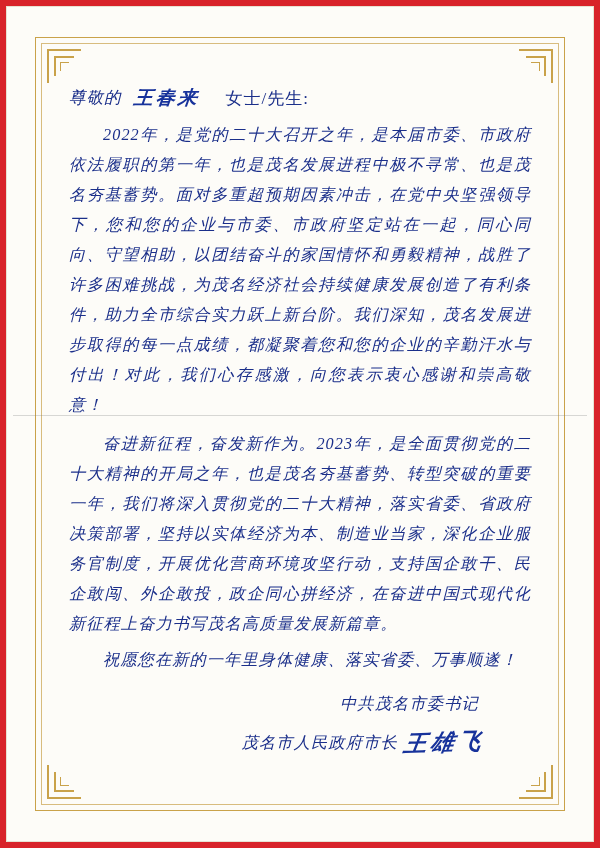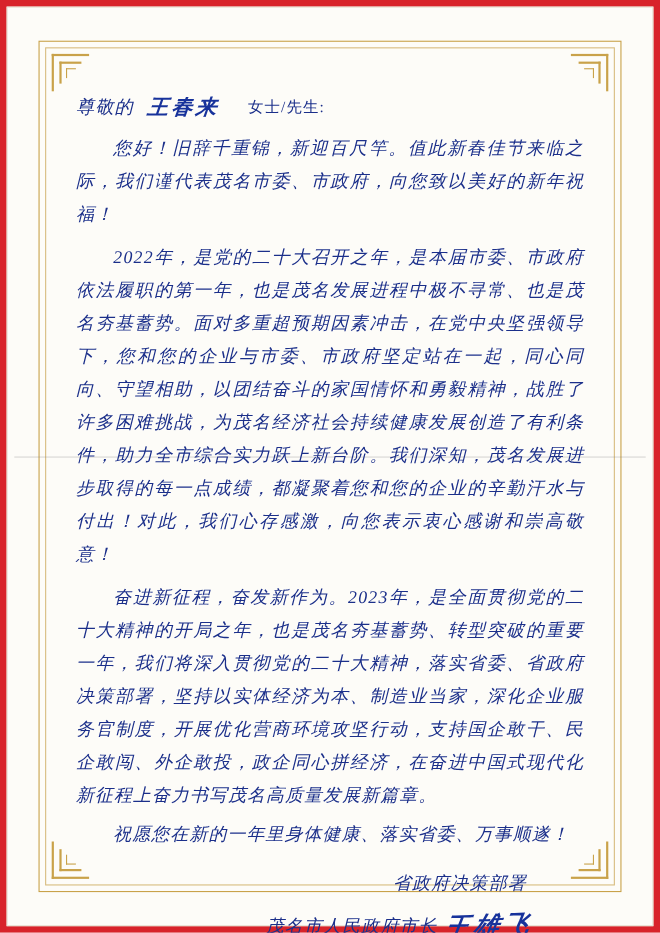--- a/index.html
+++ b/index.html
@@ -109,21 +109,21 @@
     color: #17329b;
     font-size: 19px;
     font-weight: bold;
     font-style: italic;
     padding: 0 10px;
     letter-spacing: 3px;
     transform: skewX(-6deg);
   }
   .salutation .honorific {
     margin-left: 14px;
-    font-size: 14px;
+    font-size: 17px;
     letter-spacing: 1px;
   }
 
   p.para {
     margin: 9px 0 0 0;
     font-size: 16.2px;
     line-height: 30px;
     color: #1b2f8a;
     text-align: justify;
     letter-spacing: 1.1px;
@@ -208,28 +208,27 @@
     <div class="fold"></div>
 
     <div class="content">
 
       <div class="salutation">
         <span class="lead">尊敬的</span>
         <span class="name">王春来</span>
         <span class="honorific">女士/先生:</span>
       </div>
 
-      <p class="para">您好！旧辞千重锦，新迎百尺竿。值此新春佳节来临之际，我们谨代表茂名市委、市政府，向您致以美好的新年祝福！</p>
       <p class="para">2022年，是党的二十大召开之年，是本届市委、市政府依法履职的第一年，也是茂名发展进程中极不寻常、也是茂名夯基蓄势。面对多重超预期因素冲击，在党中央坚强领导下，您和您的企业与市委、市政府坚定站在一起，同心同向、守望相助，以团结奋斗的家国情怀和勇毅精神，战胜了许多困难挑战，为茂名经济社会持续健康发展创造了有利条件，助力全市综合实力跃上新台阶。我们深知，茂名发展进步取得的每一点成绩，都凝聚着您和您的企业的辛勤汗水与付出！对此，我们心存感激，向您表示衷心感谢和崇高敬意！</p>
       <p class="para">奋进新征程，奋发新作为。2023年，是全面贯彻党的二十大精神的开局之年，也是茂名夯基蓄势、转型突破的重要一年，我们将深入贯彻党的二十大精神，落实省委、省政府决策部署，坚持以实体经济为本、制造业当家，深化企业服务官制度，开展优化营商环境攻坚行动，支持国企敢干、民企敢闯、外企敢投，政企同心拼经济，在奋进中国式现代化新征程上奋力书写茂名高质量发展新篇章。</p>
       <p class="para tight">祝愿您在新的一年里身体健康、落实省委、万事顺遂！</p>
 
       <div class="signature-block">
         <div class="sig-line">
-          <span class="role">省政府决策部署</span>
+          <span class="role">中共茂名市委书记</span>
           <span class="hand scribble"></span>
         </div>
         <div class="sig-line">
           <span class="role">茂名市人民政府市长</span>
           <span class="hand">王雄飞</span>
         </div>
       </div>
 
     </div>
   </div>

